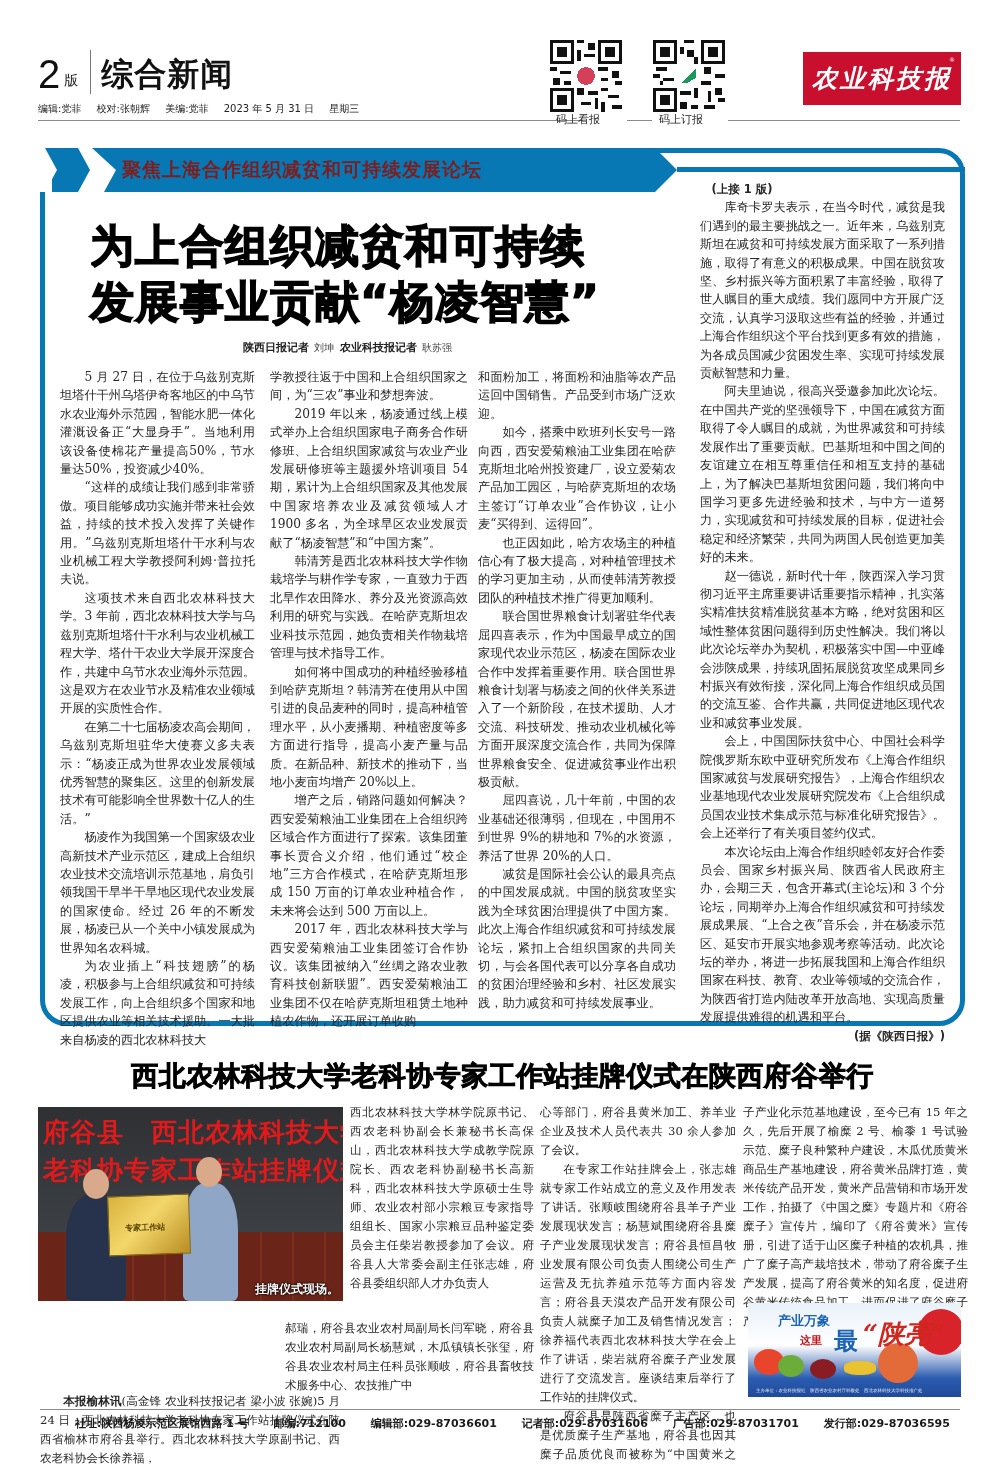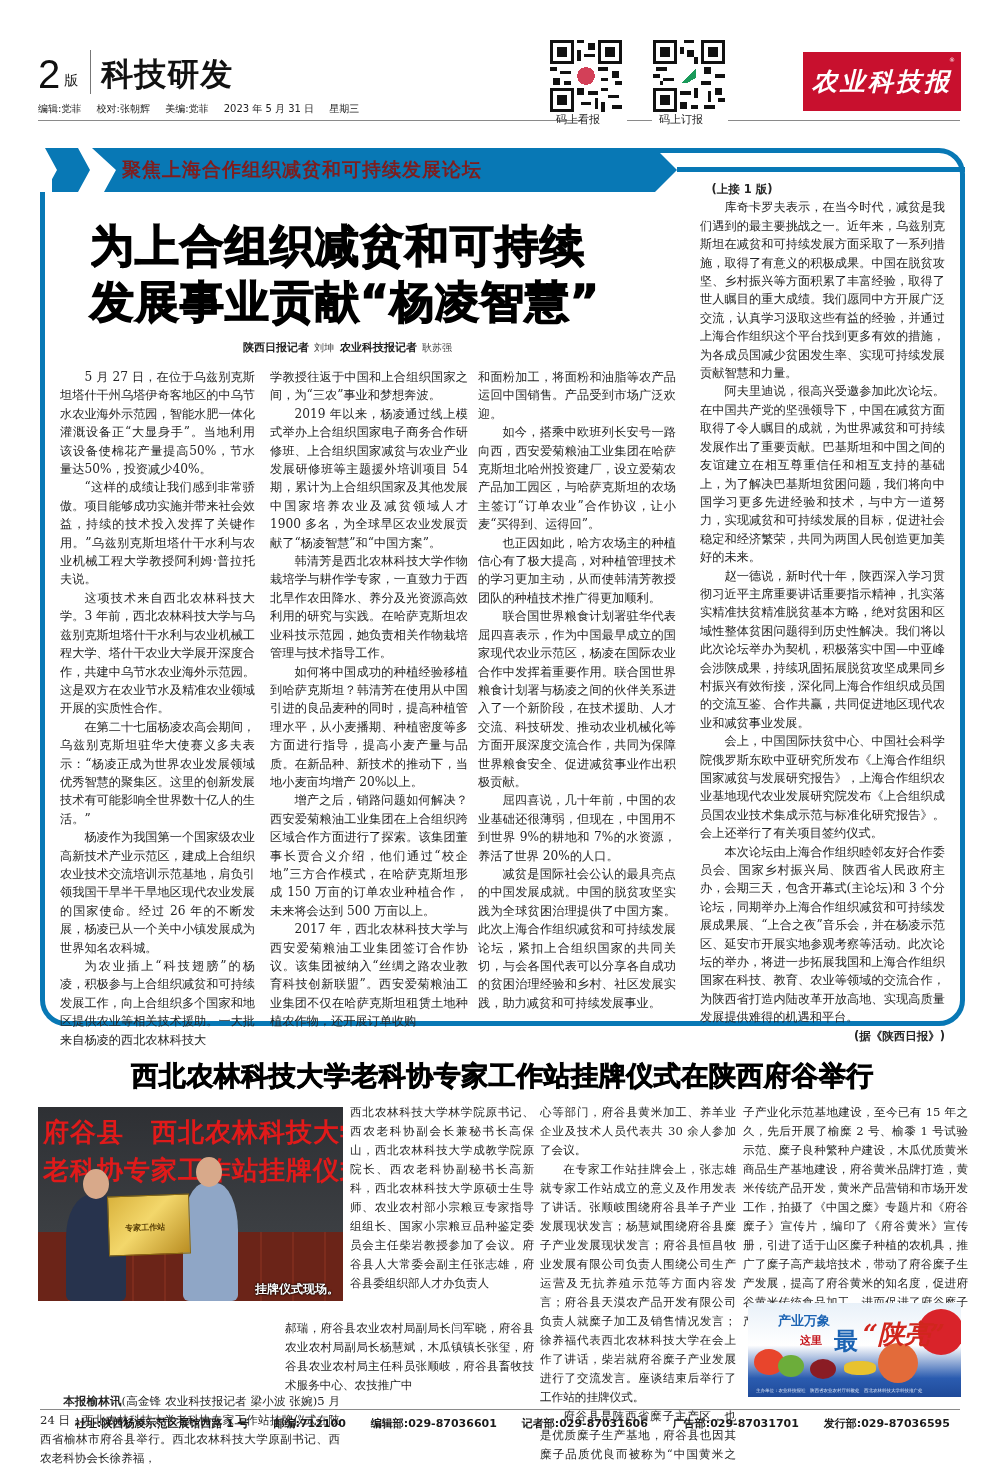--- a/index.html
+++ b/index.html
@@ -18,21 +18,21 @@
   .rule-head { position: absolute; left: 0; top: 70px; width: 545px; height: 1px; background: #8a8a8a; }
 
   .qr { position: absolute; top: 40px; width: 72px; height: 72px; }
   .qr-read { left: 550px; }
   .qr-sub { left: 653px; }
   .qr-label { position: absolute; top: 112px; font-size: 11px; color: #222; white-space: nowrap; }
   .qr-label.read { left: 556px; }
   .qr-label.sub { left: 659px; }
   .rule-qr-mid { position: absolute; top: 120px; left: 627px; width: 25px; height: 1px; background: #8a8a8a; }
   .rule-qr-right { position: absolute; top: 120px; left: 728px; width: 232px; height: 1px; background: #8a8a8a; }
-  .logo { position: absolute; left: 803px; top: 52px; width: 158px; height: 59px; background: #c8102e; display: flex; align-items: center; justify-content: center; }
+  .logo { position: absolute; left: 803px; top: 52px; width: 158px; height: 53px; background: #c8102e; display: flex; align-items: center; justify-content: center; }
   .logo-text { color: #fff; font-family: "DejaVu Serif", serif; font-size: 25px; font-weight: bold; font-style: italic; letter-spacing: 3px; }
   .logo-reg { position: absolute; right: 6px; top: 4px; color: #fff; font-size: 6px; }
 
   
   .feature { position: absolute; left: 40px; top: 148px; width: 925px; height: 878px; border: 5px solid #0878b5; border-radius: 26px; }
   .banner { position: absolute; left: 40px; top: 148px; width: 925px; height: 44px; }
   .banner svg { position: absolute; left: 0; top: 0; }
   .banner-text { position: absolute; left: 82px; top: 9px; color: #7f1d1d; font-size: 19px; font-weight: bold; letter-spacing: 1px; white-space: nowrap; }
 
   .headline { position: absolute; left: 90px; top: 218px; font-size: 44px; font-weight: 900; line-height: 56px; color: #000; letter-spacing: 1px; white-space: nowrap; }
@@ -93,21 +93,21 @@
   .footer span { margin-right: 21px; }
 </style>
 </head>
 <body>
 
 <div class="masthead">
   <div class="edition">
     <span class="edition-num">2</span>
     <span class="edition-unit">版</span>
     <span class="edition-sep"></span>
-    <span class="section-name">科技研发</span>
+    <span class="section-name">综合新闻</span>
   </div>
   <div class="credits">
     <span>编辑:党菲</span>
     <span>校对:张朝辉</span>
     <span>美编:党菲</span>
     <span>2023 年 5 月 31 日</span>
     <span>星期三</span>
   </div>
   <div class="rule-head"></div>
 </div>

